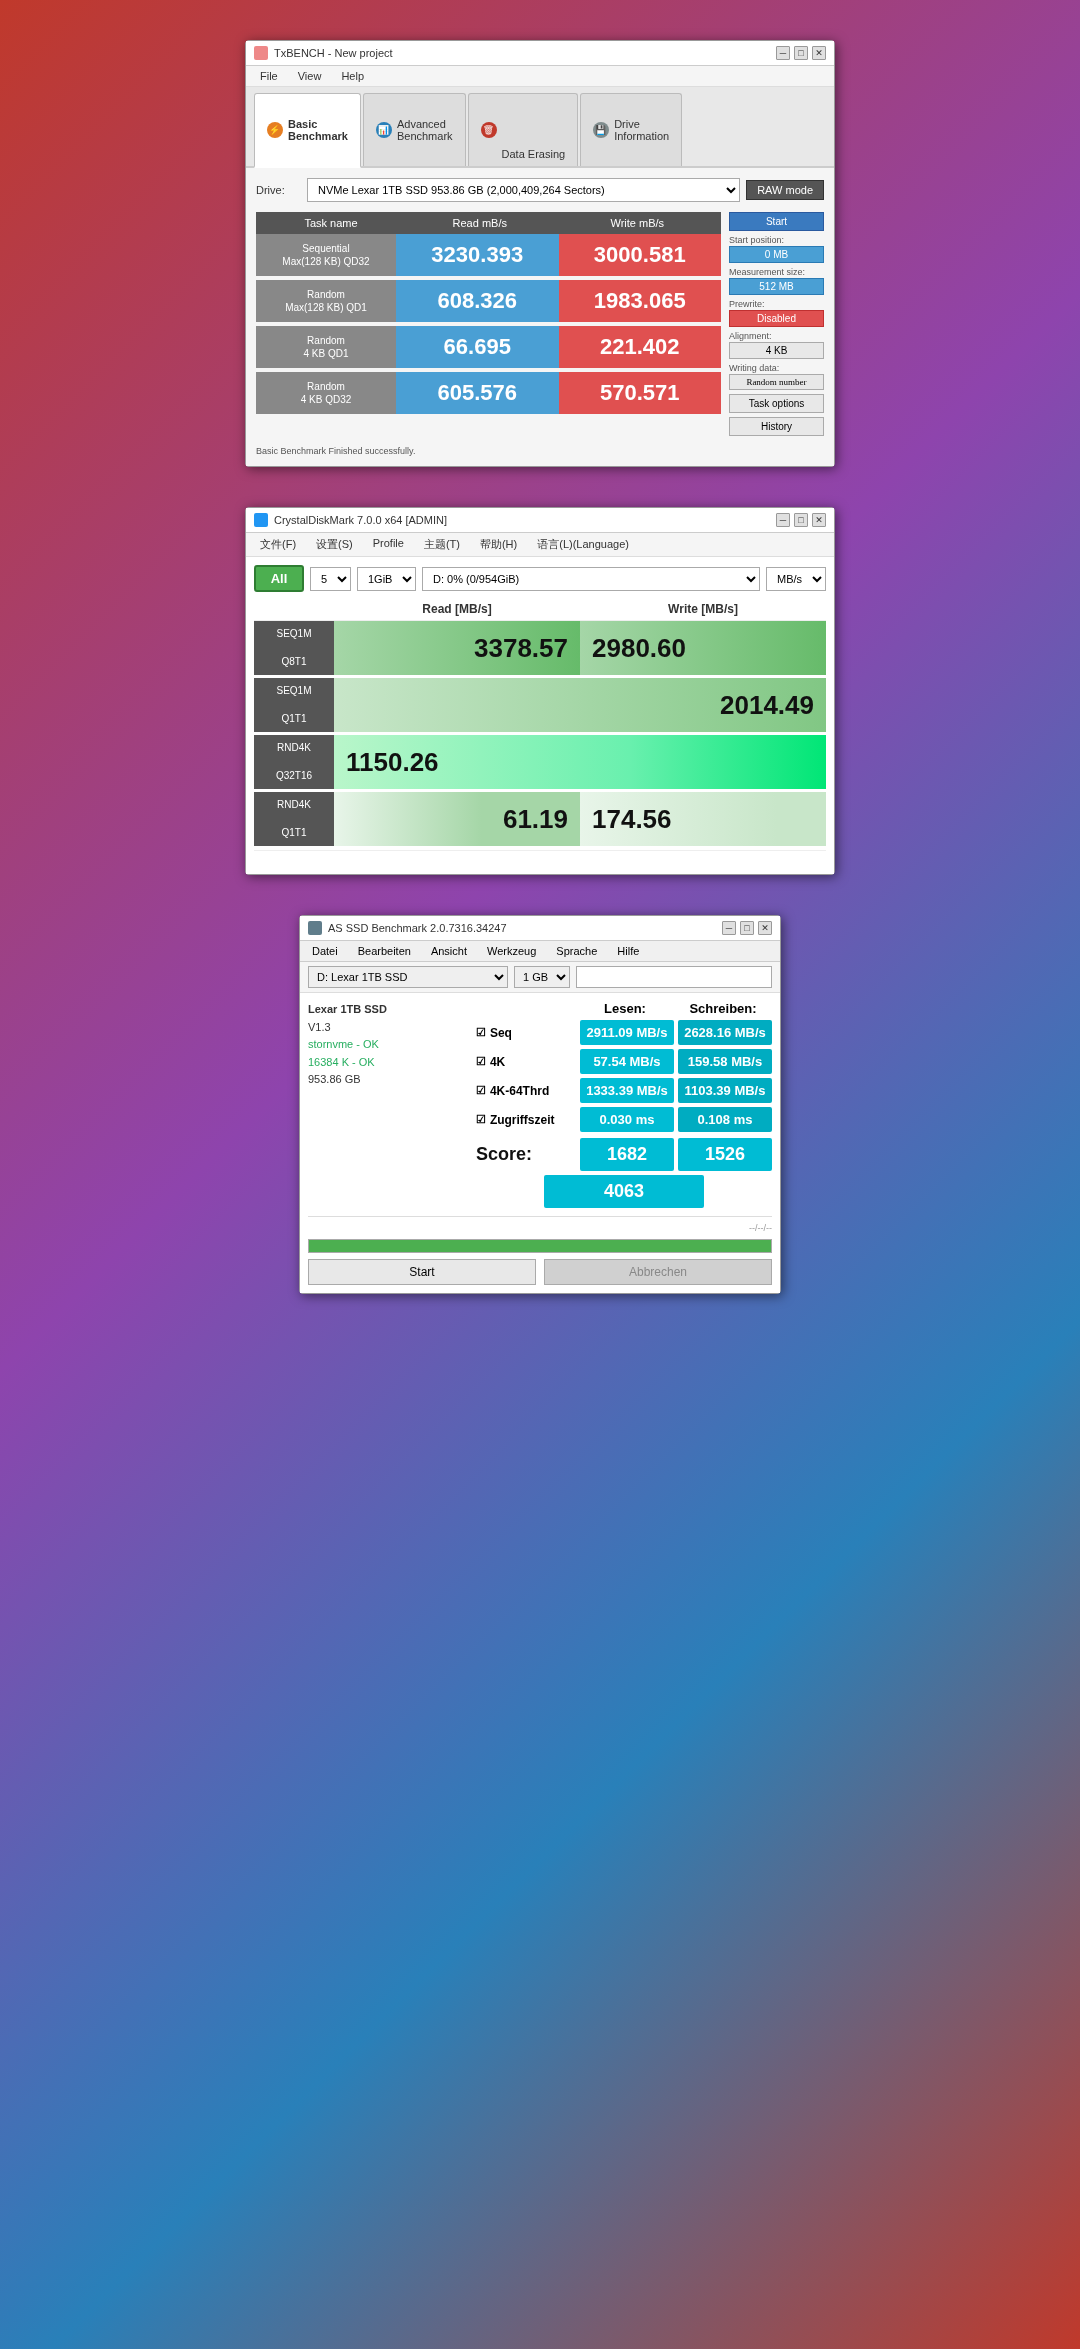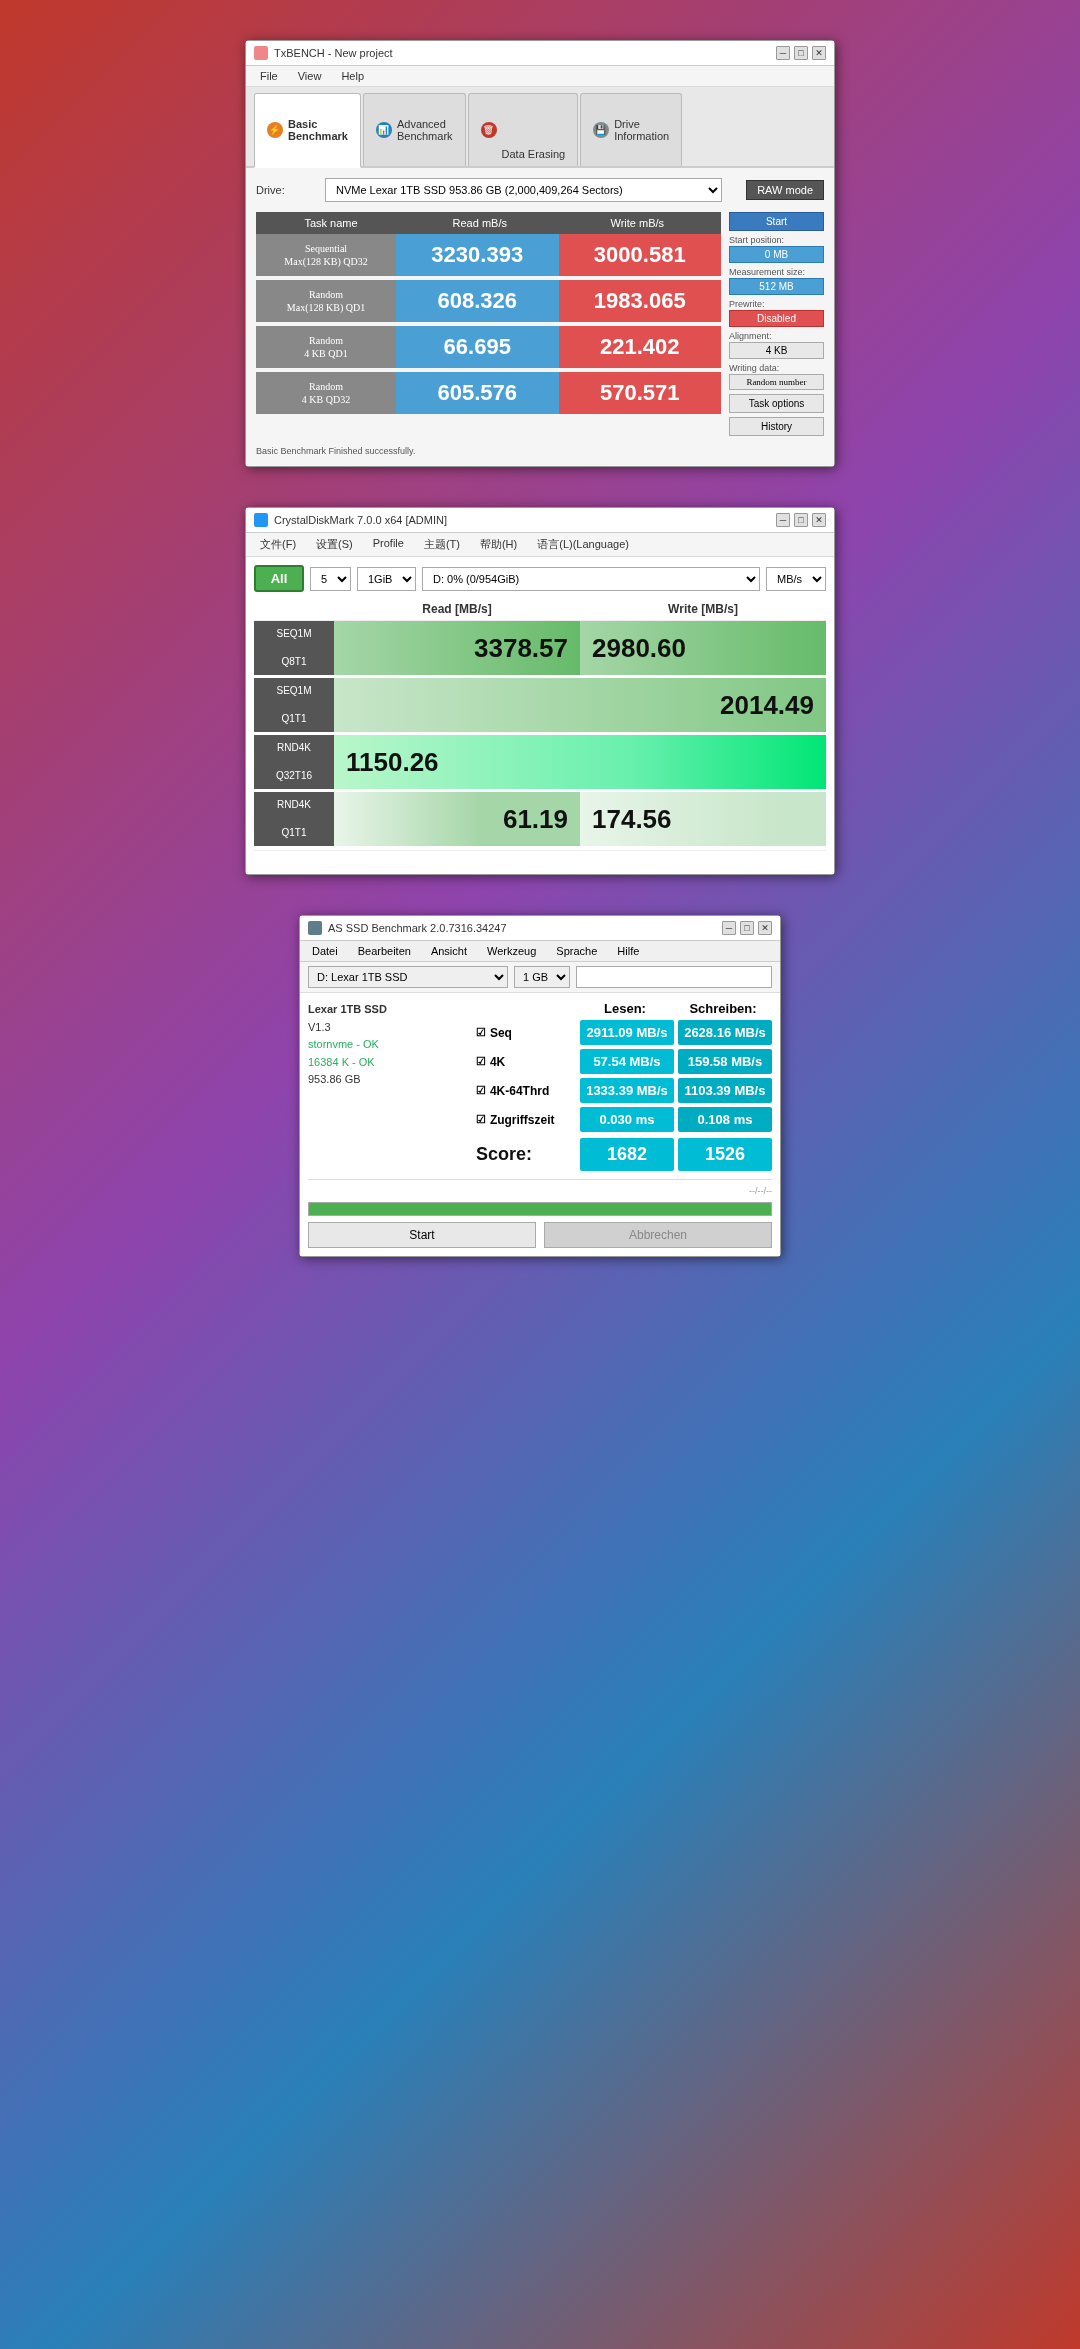--- a/index.html
+++ b/index.html
@@ -85,21 +85,21 @@
       font-size: 9px; color: white;
     }
     .icon-orange { background: #e67e22; }
     .icon-blue { background: #2980b9; }
     .icon-red { background: #c0392b; }
     .icon-gray { background: #7f8c8d; }
 
     .tb-content { padding: 10px; background: #f5f5f5; }
 
     .drive-row {
-      display: flex; align-items: center; gap: 24px; margin-bottom: 10px;
+      display: flex; align-items: center; gap: 6px; margin-bottom: 10px;
     }
     .drive-label { font-size: 11px; color: #333; min-width: 45px; }
     .drive-select {
       flex: 1; padding: 3px 6px; font-size: 11px; background: white;
       border: 1px solid #aaa; height: 24px;
     }
     .raw-btn {
       background: #555; color: white; font-size: 11px;
       padding: 3px 10px; border: 1px solid #333; cursor: pointer;
       white-space: nowrap;
@@ -111,21 +111,20 @@
     }
     .bench-header-row div { text-align: center; }
 
     .bench-row {
       display: flex; margin-bottom: 4px; align-items: center;
     }
     .bench-row-label {
       flex: 0 0 140px; background: #888; color: white;
       font-size: 10px; padding: 8px 6px; text-align: center;
       line-height: 1.3;
-      font-family: Liberation Serif, serif;
     }
     .bench-val-read {
       flex: 1; background: #4a9fd4; color: white;
       font-size: 22px; font-weight: bold; text-align: center;
       padding: 8px; font-family: 'Arial', sans-serif;
     }
     .bench-val-write {
       flex: 1; background: #e05050; color: white;
       font-size: 22px; font-weight: bold; text-align: center;
       padding: 8px; font-family: 'Arial', sans-serif;
@@ -599,20 +598,23 @@
           <div class="asssd-val-read cyan">0.030 ms</div>
           <div class="asssd-val-write cyan">0.108 ms</div>
         </div>
 
         <div class="asssd-score-row">
           <div class="asssd-score-label">Score:</div>
           <div class="asssd-score-val">1682</div>
           <div class="asssd-score-val">1526</div>
         </div>
 
+        <div class="asssd-total">
+          <div class="asssd-total-val">4063</div>
+        </div>
       </div>
     </div>
 
     <div class="asssd-footer">
       <span>--/--/--</span>
     </div>
 
     <div class="asssd-progress"></div>
 
     <div class="asssd-btn-row">

